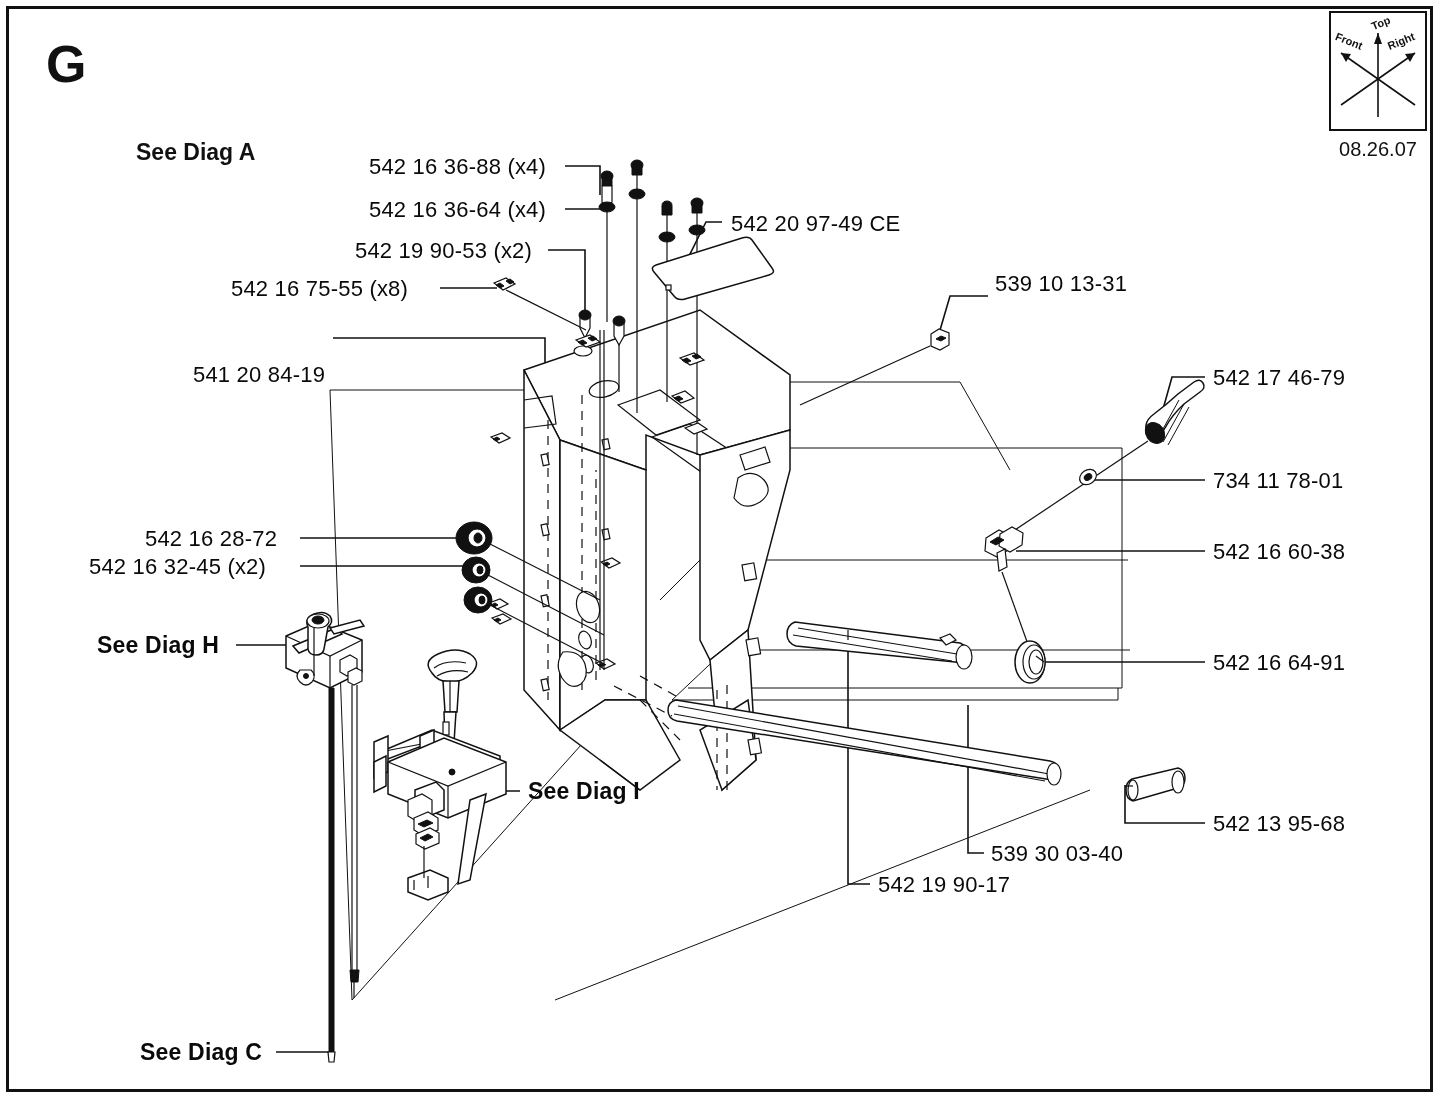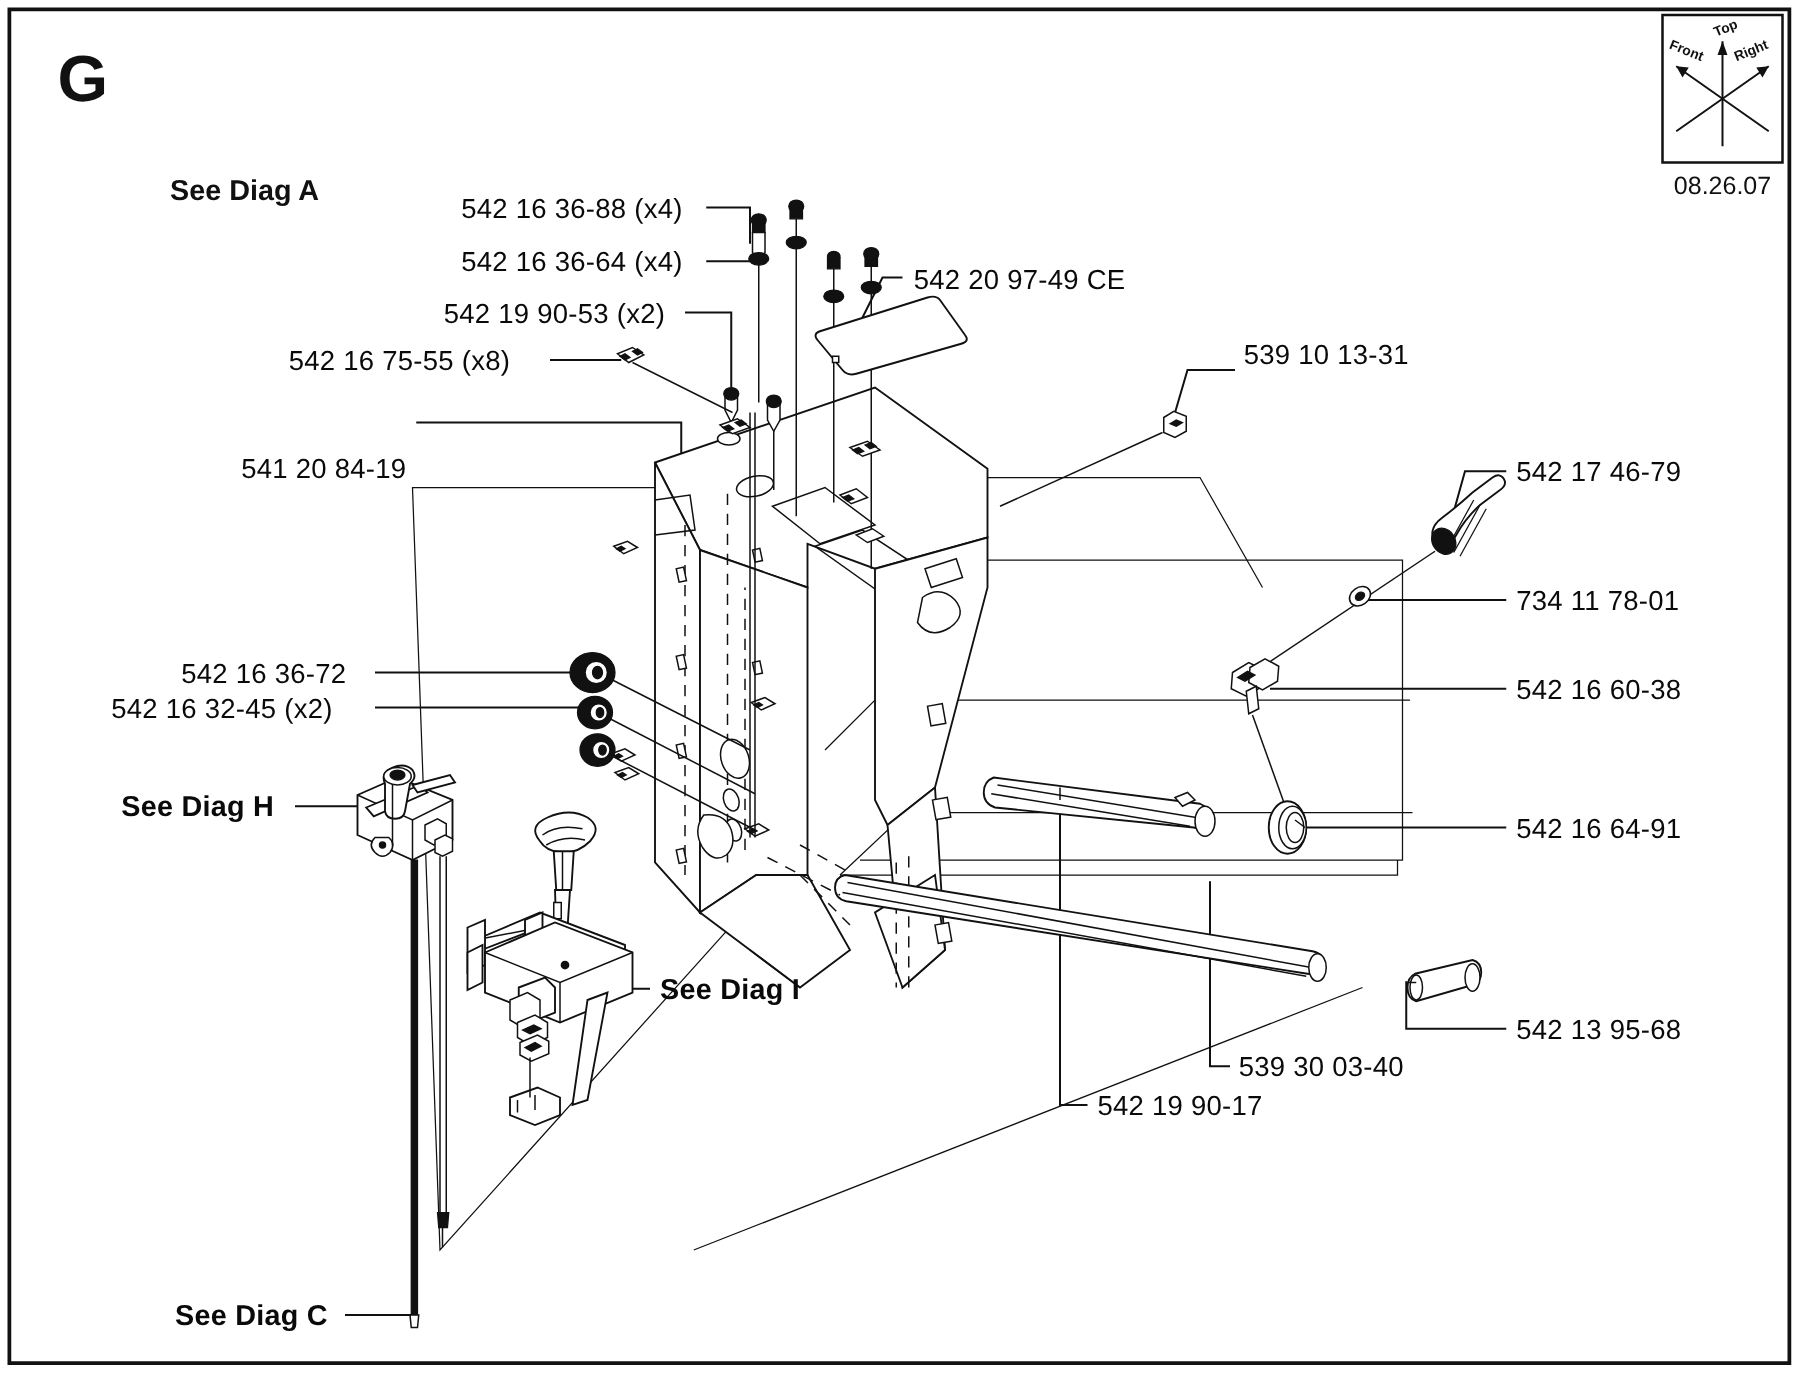--- a/index.html
+++ b/index.html
@@ -480,21 +480,21 @@
   <div class="lbl" style="left:193px;top:326px;margin-top:36px;">
     <span>541 20 84-19</span>
   </div>
 
   <div class="lbl" style="left:731px;top:211px;">
     <span>542 20 97-49</span>
     <span class="b">CE</span>
   </div>
 
   <div class="lbl" style="left:145px;top:526px;">
-    <span>542 16 36-72</span>
+    <span>542 16 28-72</span>
   </div>
 
   <div class="lbl" style="left:89px;top:554px;">
     <span>542 16 32-45</span>
     <span class="b">(x2)</span>
   </div>
 
   <div class="lbl" style="left:995px;top:271px;">
     <span>539 10 13-31</span>
   </div>

